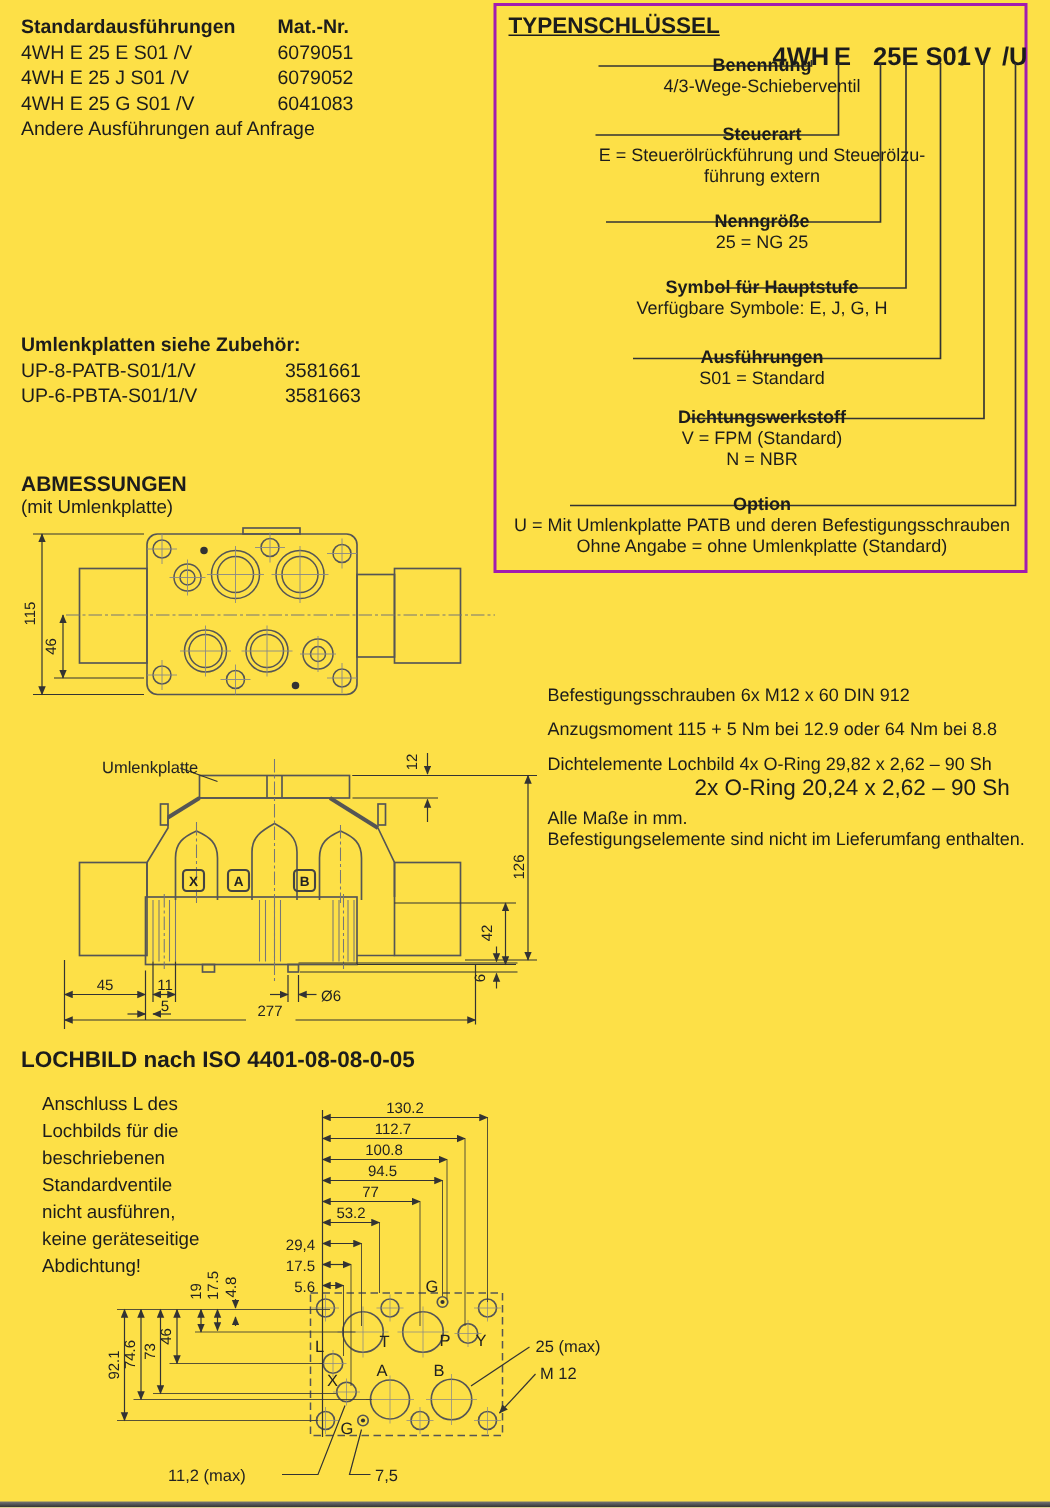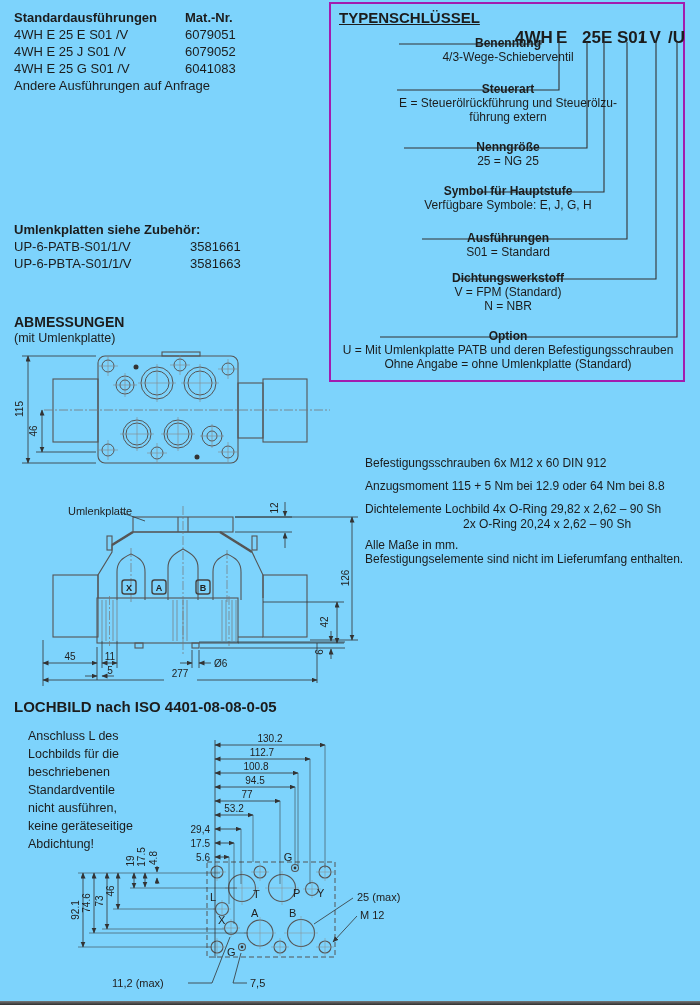--- a/index.html
+++ b/index.html
@@ -1,16 +1,16 @@
 <!DOCTYPE html>
 <html><head>
 <meta charset="utf-8">
 <style>
   html,body{margin:0;padding:0;background:#e8e8e8;}
-  .page{position:relative;width:700px;height:1005px;background:#7dd3fc;
+  .page{position:relative;width:700px;height:1005px;background:#fde047;
         font-family:"Liberation Sans",sans-serif;color:#1c1c1c;overflow:hidden;}
   .abs{position:absolute;}
   .b{font-weight:bold;}
   .t13{font-size:13px;line-height:17px;}
   .t12{font-size:12px;line-height:14px;text-align:center;}
   .row{display:flex;}
   .rowtype{width:171px;}
   .typbox{position:absolute;left:329px;top:2px;width:352px;height:376px;
           border:2px solid #a21caf;box-sizing:content-box;}
   .typbox .sec{position:absolute;left:8px;width:338px;}
@@ -43,21 +43,21 @@
     <div class="row">
       <span class="rowtype">4WH E 25 G S01 /V</span>
       <span>6041083</span>
     </div>
     <div>Andere Ausführungen auf Anfrage</div>
   </div>
 
   <div class="abs t13" style="left:14px;top:221px;width:320px;">
     <div class="b">Umlenkplatten siehe Zubehör:</div>
     <div class="row">
-      <span style="width:176px;">UP-6-PATB-S01/1/V</span>
+      <span style="width:176px;">UP-8-PATB-S01/1/V</span>
       <span>3581661</span>
     </div>
     <div class="row">
       <span style="width:176px;">UP-6-PBTA-S01/1/V</span>
       <span>3581663</span>
     </div>
   </div>
 
   <div class="typbox">
     <div class="abs b" style="left:8px;top:5px;font-size:15px;text-decoration:underline;">TYPENSCHLÜSSEL</div>
@@ -246,21 +246,21 @@
     <text class="dimtxt" x="96" y="170" text-anchor="middle">11</text>
     <text class="dimtxt" x="96" y="184" text-anchor="middle">5</text>
     <text class="dimtxt" x="200" y="177">Ø6</text>
     <text class="dimtxt" x="166" y="187" text-anchor="middle">277</text>
   </svg>
 
   <div>
     <div class="abs" style="left:365px;top:456px;font-size:12px;">Befestigungsschrauben 6x M12 x 60 DIN 912</div>
     <div class="abs" style="left:365px;top:479px;font-size:12px;">Anzugsmoment 115 + 5 Nm bei 12.9 oder 64 Nm bei 8.8</div>
     <div class="abs" style="left:365px;top:502px;font-size:12px;">Dichtelemente Lochbild 4x O-Ring 29,82 x 2,62 – 90 Sh</div>
-    <div class="abs" style="left:463px;top:517px;font-size:12px;">2x O-Ring 20,24 x 2,62 – 90 Sh</div>
+    <div class="abs" style="left:463px;top:517px;font-size:15px;">2x O-Ring 20,24 x 2,62 – 90 Sh</div>
     <div class="abs" style="left:365px;top:538px;font-size:12px;">Alle Maße in mm.</div>
     <div class="abs" style="left:365px;top:552px;font-size:12px;">Befestigungselemente sind nicht im Lieferumfang enthalten.</div>
   </div>
 
   <div class="abs b" style="left:14px;top:698px;font-size:15px;">LOCHBILD nach ISO 4401-08-08-0-05</div>
   <div class="abs" style="left:28px;top:727px;font-size:12.5px;line-height:18px;">
     <div>Anschluss L des</div>
     <div>Lochbilds für die</div>
     <div>beschriebenen</div>
     <div>Standardventile</div>

